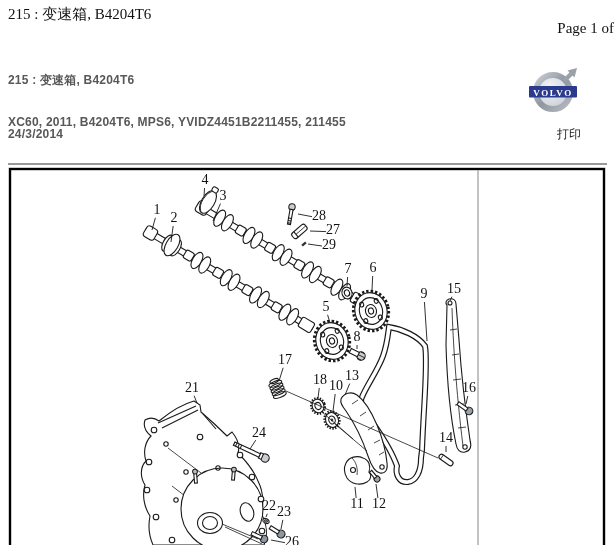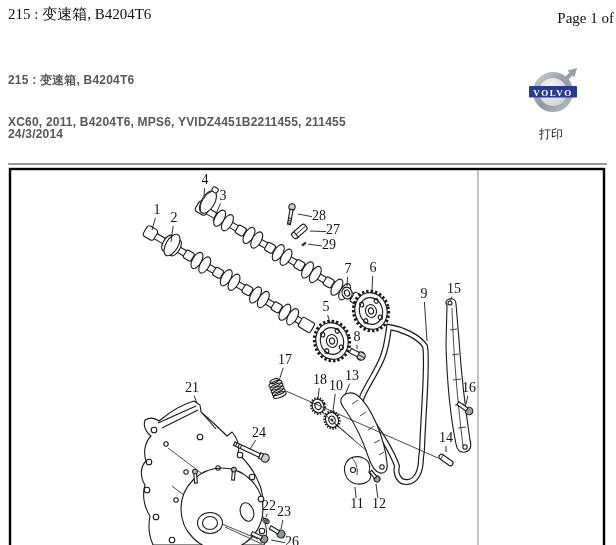--- a/index.html
+++ b/index.html
@@ -1,25 +1,25 @@
 <!DOCTYPE html>
 <html><head>
 <meta charset="utf-8">
 <style>
   html,body{margin:0;padding:0;}
   body{width:616px;height:545px;overflow:hidden;background:#fff;position:relative;
        font-family:"Liberation Sans",sans-serif;}
   .doc-title{position:absolute;left:8px;top:5px;font-family:"Liberation Serif",serif;
        font-size:15px;color:#111;white-space:nowrap;}
-  .page-num{position:absolute;right:2px;top:10px;font-family:"Liberation Serif",serif;
+  .page-num{position:absolute;right:2px;top:20px;font-family:"Liberation Serif",serif;
        font-size:15px;color:#111;white-space:nowrap;}
   .meta-line{position:absolute;left:8px;font-size:12px;font-weight:bold;color:#58585a;
        letter-spacing:.2px;white-space:nowrap;}
   #meta1{top:72px}#meta2{top:115px}#meta3{top:127px}
-  .print-label{position:absolute;left:521px;top:126px;width:60px;text-align:center;
+  .print-label{position:absolute;left:521px;top:126px;width:60px;text-align:right;
        font-size:12px;color:#222;cursor:pointer;}
   #logo{position:absolute;left:529px;top:66px;}
   #art{position:absolute;left:0;top:0;}
   .ln{stroke:#1a1a1a;stroke-width:1.1;fill:none;}
   .wh{stroke:#1a1a1a;stroke-width:1.1;fill:#fff;}
   .thin{stroke:#1a1a1a;stroke-width:.8;fill:none;}
   .plbl{font-family:"Liberation Serif",serif;font-size:14px;fill:#111;}
 </style>
 </head>
 <body>

